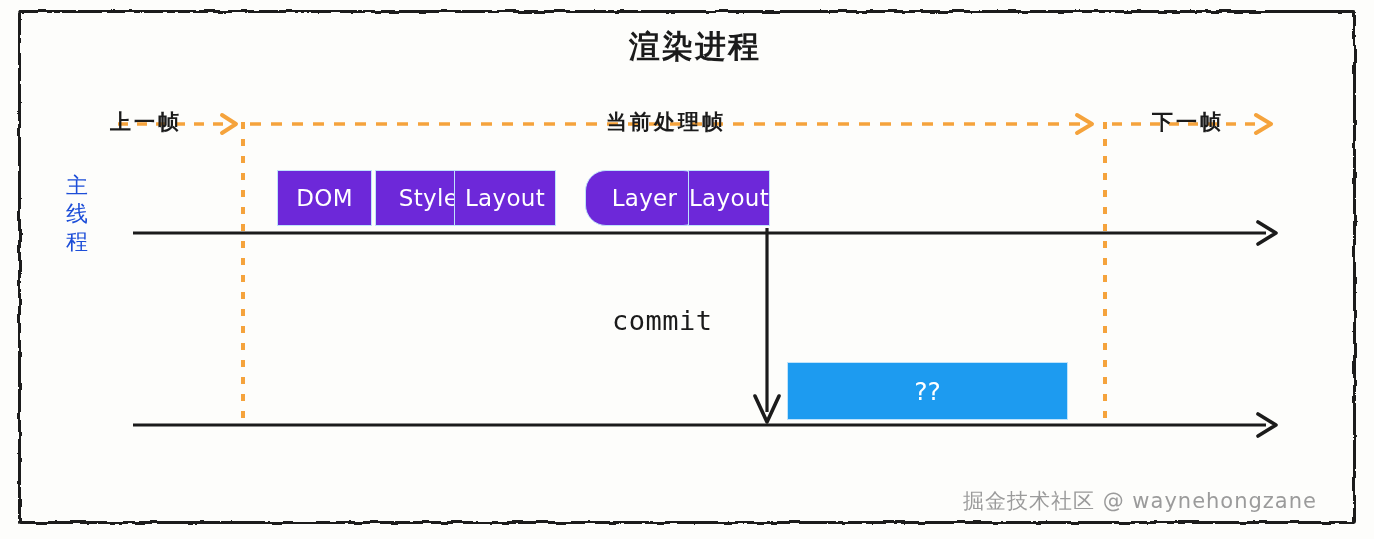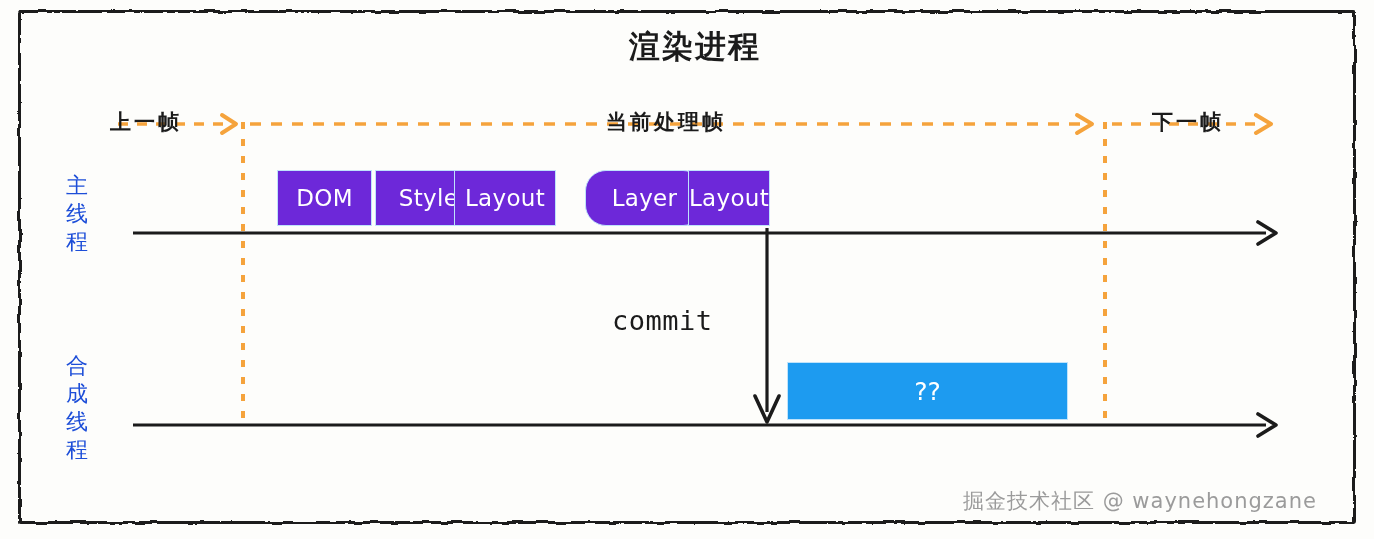--- a/index.html
+++ b/index.html
@@ -147,21 +147,20 @@
 
     <line x1="767" y1="228" x2="767" y2="412" stroke="#1b1b1b" stroke-width="3.2"></line>
     <polyline points="755,396 767,422 779,396" fill="none" stroke="#1b1b1b" stroke-width="3.6" stroke-linecap="round" stroke-linejoin="round"></polyline>
   </svg>
 
   <div class="frame-label" id="lbl-prev">上一帧</div>
   <div class="frame-label" id="lbl-cur">当前处理帧</div>
   <div class="frame-label" id="lbl-next">下一帧</div>
 
   <div class="thread-label" id="lbl-main">主线程</div>
-  <div class="thread-label" id="lbl-comp">合成线程</div>
 
   <div id="stages">
       <div class="stage-box" style="left: 277px; width: 95px;">
         <span>DOM</span>
       </div>
       <div class="stage-box" style="left: 375px; width: 107px;">
         <span>Style</span>
       </div>
       <div class="stage-box" style="left: 454px; width: 102px; text-align: center;">
         <span>Layout</span>

